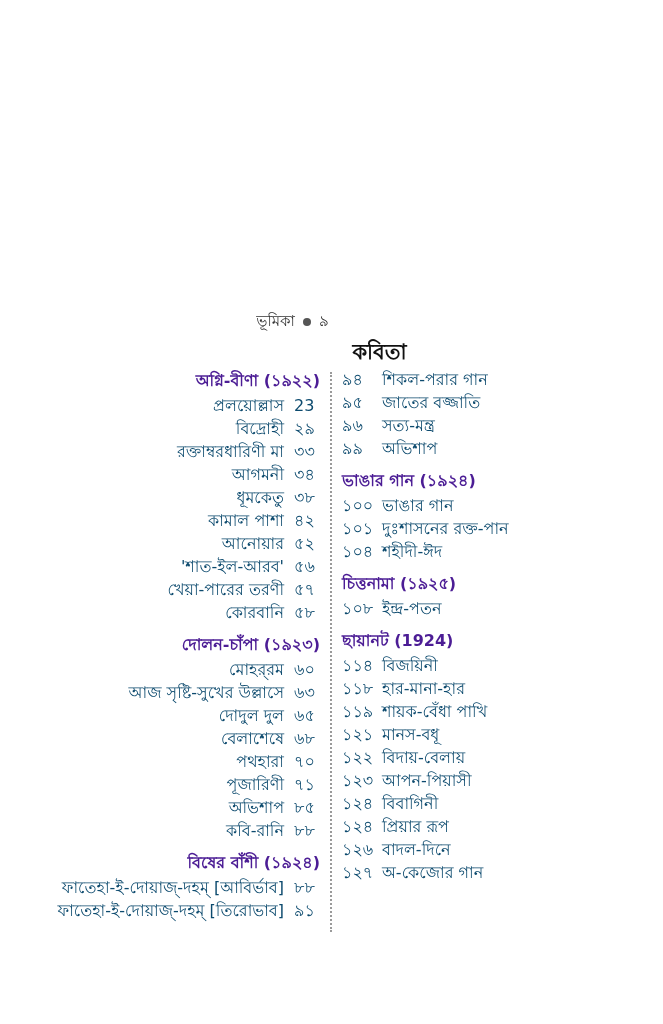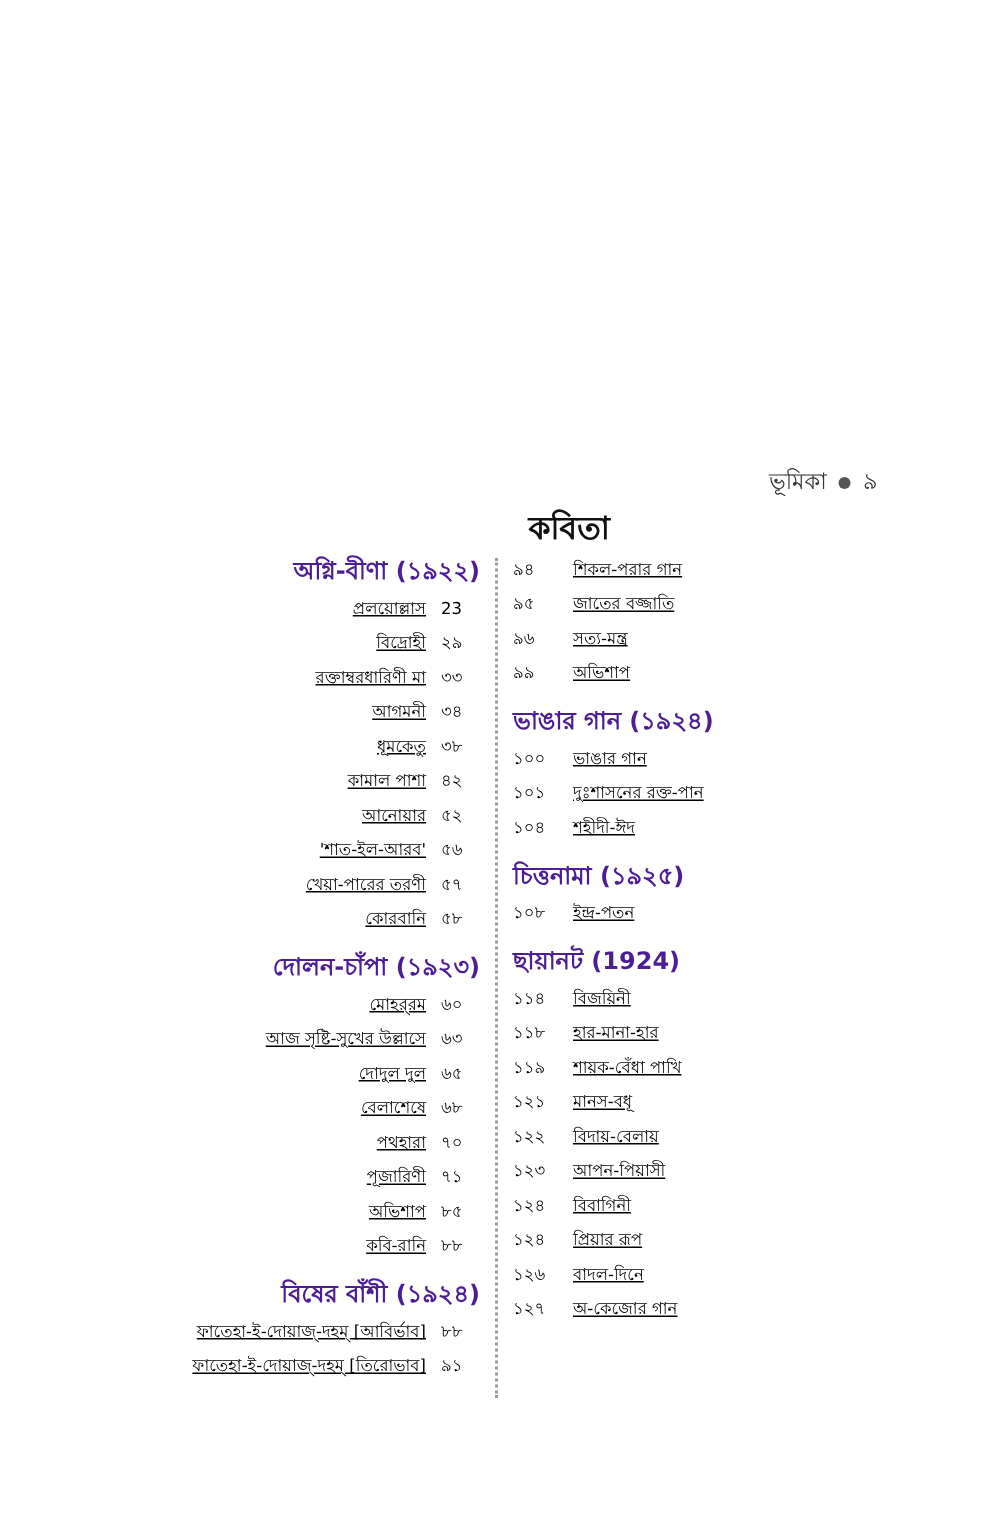--- a/index.html
+++ b/index.html
@@ -3,21 +3,21 @@
   <meta charset="utf-8">
   <style>
     html, body { margin: 0; padding: 0; }
     body {
       width: 663px; height: 1024px; background: #ffffff;
       font-family: "DejaVu Sans", sans-serif; color: #222;
       position: relative; overflow: hidden;
     }
     .page-ref {
       position: absolute; top: 309px; left: 0; width: 585px;
-      text-align: right; font-size: 15px; color: #333;
+      text-align: center; font-size: 15px; color: #333;
     }
     .page-ref .dot { display: inline-block; width: 8px; height: 8px; border-radius: 50%; background: #555; margin: 0 8px; vertical-align: middle; }
     .section-title {
       position: absolute; top: 336px; left: 0; width: 663px;
       text-align: center; font-size: 21px; font-weight: bold; color: #111; margin-left: 48px;
     }
     .divider {
       position: absolute; left: 330px; top: 372px; height: 560px;
       border-left: 2px dotted #9a9a9a;
     }
@@ -28,21 +28,21 @@
     .col-right {
       position: absolute; left: 342px; top: 368px; width: 300px;
       text-align: left;
     }
     .group-title {
       font-size: 16px; font-weight: bold; color: #4c1d95;
       height: 26px; line-height: 26px; margin-top: 6px;
     }
     .group:first-child .group-title { margin-top: 0; }
     .entry {
-      font-size: 11px; height: 23px; line-height: 23px; color: #000000; white-space: nowrap; text-decoration: underline;
+      font-size: 16px; height: 23px; line-height: 23px; color: #0c4a6e; white-space: nowrap;
     }
     .col-left .entry .num { display: inline-block; width: 26px; text-align: left; margin-left: 10px; }
     .col-right .entry .num { display: inline-block; width: 34px; text-align: left; margin-right: 6px; }
     .col-right .group { margin-bottom: 8px; }
     .col-left .group { margin-bottom: 8px; }
   </style>
 </head>
 <body>
 
 <div class="page-ref">

